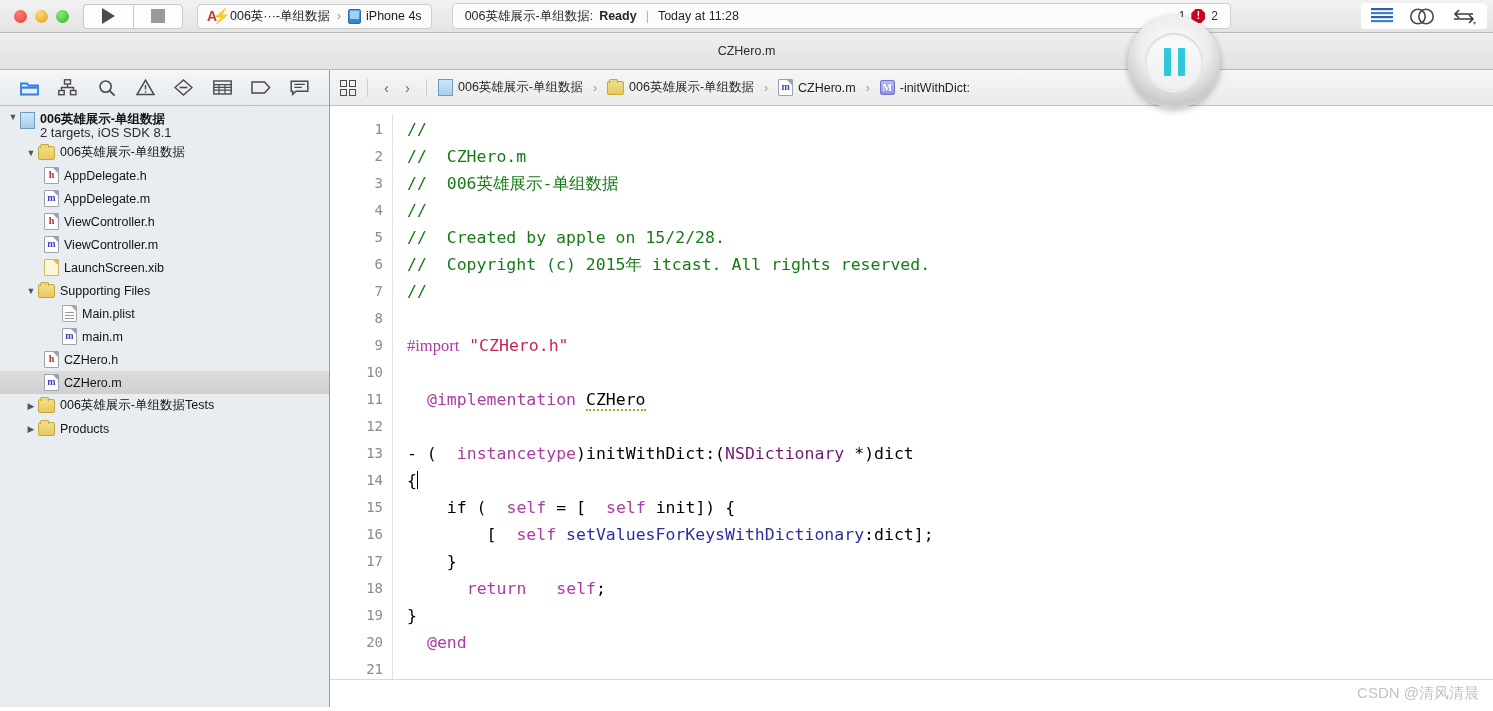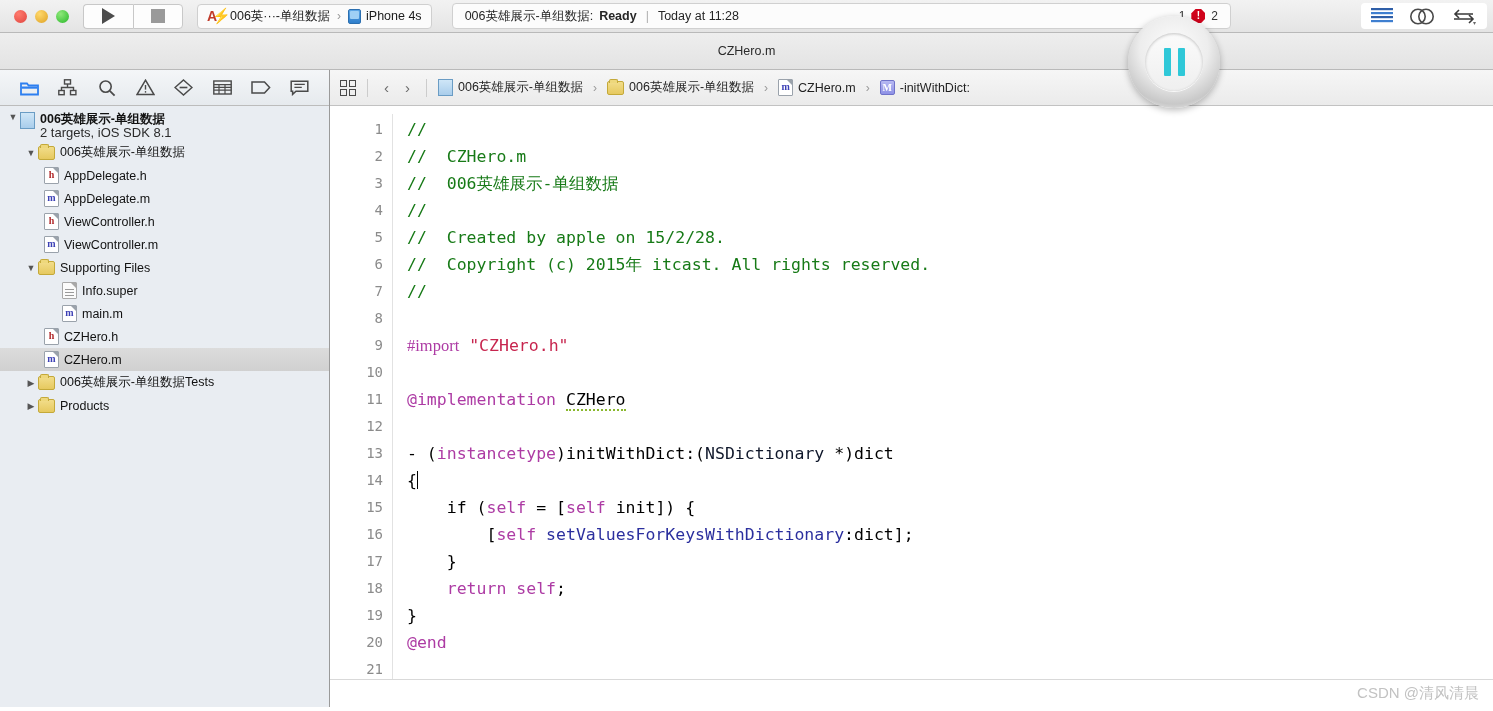--- a/index.html
+++ b/index.html
@@ -291,22 +291,22 @@
     font-family: "DejaVu Sans Mono", monospace;
     font-size: 16.5px;
     line-height: 27px;
     color: #000;
     white-space: pre;
     overflow: hidden;
   }
   .cmt  { color: #177a17; }
   .pre  { color: #ad3ba4; font-family: Liberation Serif, serif; }
   .str  { color: #c7254e; }
-  .kw   { color: #ad3ba4; }
-  .typ  { color: #0f172a; }
+  .kw   { color: #ad3ba4; margin-left: 20px; }
+  .typ  { color: #701a75; }
   .meth { color: #2b2f9e; }
   .caret {
     display:inline-block; width:1px; height:18px;
     background:#000; vertical-align:-3px;
   }
   .sq-underline { border-bottom: 2px dotted #8ab82e; }
 
   .code-bottom-strip {
     height: 28px;
     background: #ffffff;
@@ -501,32 +501,36 @@
               <span class="letter">h</span>
             </span>
           <span class="row-label">ViewController.h</span>
         </div>
         <div class="row indent-3">
           <span class="fic doc m">
               <span class="letter">m</span>
             </span>
           <span class="row-label">ViewController.m</span>
         </div>
+        <div class="row indent-3">
+          <span class="fic doc xib"></span>
+          <span class="row-label">LaunchScreen.xib</span>
+        </div>
 
         <div class="row indent-2" style="padding-left:24px">
           <span class="twisty">▼</span>
           <span class="folder"></span>
           <span class="row-label">Supporting Files</span>
         </div>
 
         <div class="row indent-4">
           <span class="fic doc plist">
               <span class="lines"></span>
             </span>
-          <span class="row-label">Info.super</span>
+          <span class="row-label">Main.plist</span>
         </div>
         <div class="row indent-4">
           <span class="fic doc m">
               <span class="letter">m</span>
             </span>
           <span class="row-label">main.m</span>
         </div>
 
         <div class="row indent-3">
           <span class="fic doc h">

